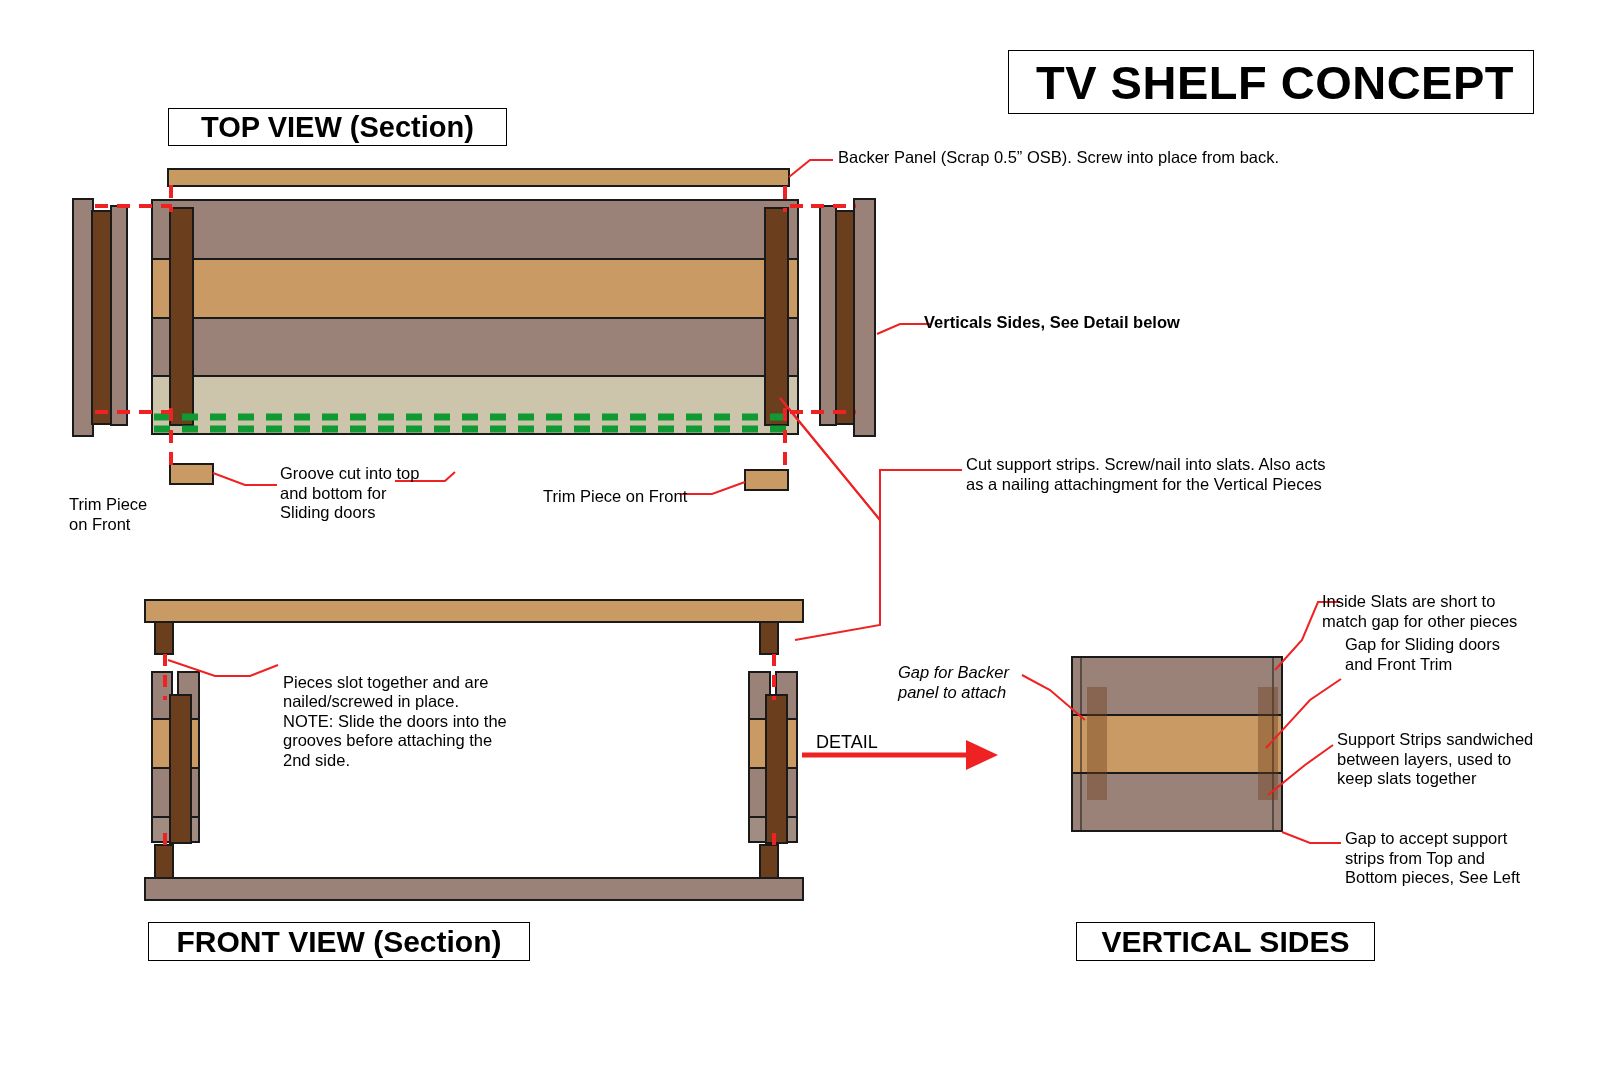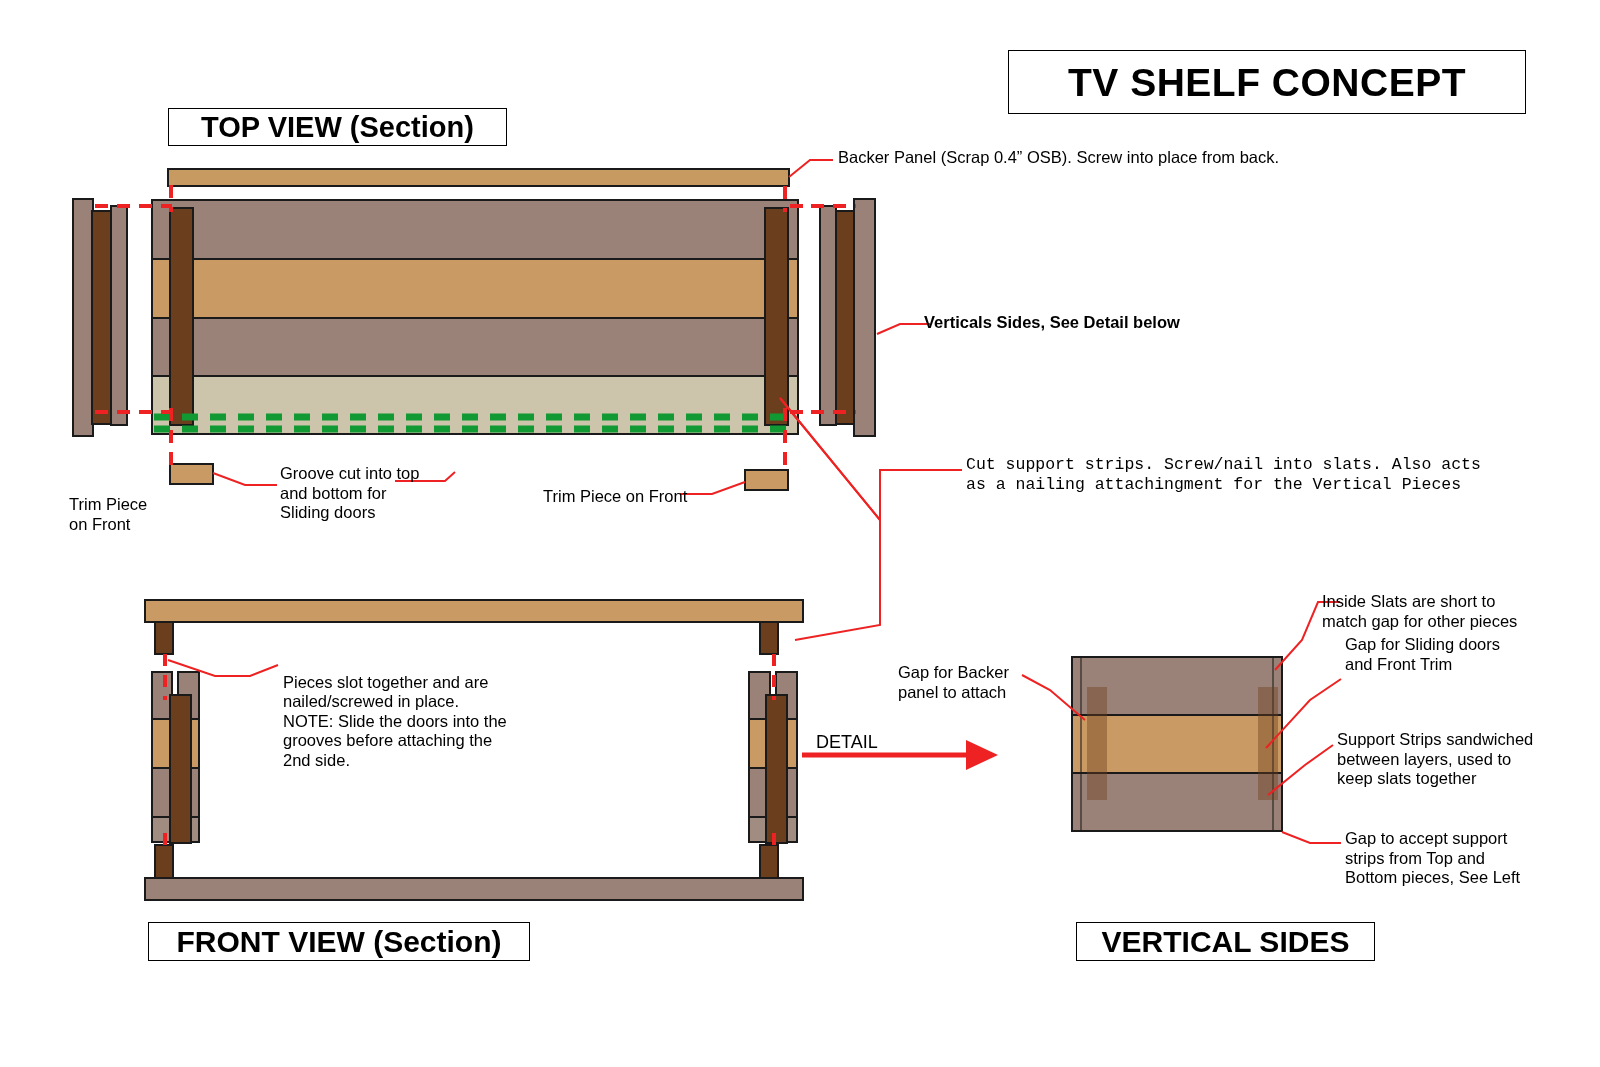--- a/index.html
+++ b/index.html
@@ -15,41 +15,41 @@
   
   .boxlabel{
     position:absolute;
     border:1.5px solid #000;
     background:#fff;
     font-weight:bold;
     line-height:1.0;
     white-space:nowrap;
     display:flex;align-items:center;justify-content:center;
   }
-  #title-box{left:1008px;top:50px;width:516px;height:62px;font-size:39px;letter-spacing:0.5px;}
+  #title-box{left:1008px;top:50px;width:516px;height:62px;font-size:47px;letter-spacing:0.5px;padding-left:8px;}
   #topview-box{left:168px;top:108px;width:337px;height:36px;font-size:29px;}
   #frontview-box{left:148px;top:922px;width:380px;height:37px;font-size:30px;}
   #verticalsides-box{left:1052px;top:922px;width:297px;height:37px;font-size:30px;margin-left:24px;}
 
   
   .note{
     position:absolute;
     font-size:16.5px;
     line-height:19.5px;
     white-space:pre-line;
     color:#000;
   }
   #n-backer{left:838px;top:148px;}
   #n-verticals{left:924px;top:313px;font-weight:bold;}
-  #n-support{left:966px;top:455px;font-family:Liberation Mono, monospace;}
+  #n-support{left:966px;top:455px;}
   #n-groove{left:280px;top:464px;}
   #n-trim-left{left:69px;top:495px;}
   #n-trim-front{left:543px;top:487px;}
   #n-slot{left:283px;top:653px;}
-  #n-gapbacker{left:898px;top:663px;}
+  #n-gapbacker{left:898px;top:663px;font-style:italic;}
   #n-insideslats{left:1322px;top:592px;}
   #n-gapslide{left:1345px;top:635px;}
   #n-supportstrips{left:1337px;top:730px;}
   #n-gapaccept{left:1345px;top:829px;}
   #n-detail{left:816px;top:733px;font-size:18px;}
 </style>
 </head>
 <body>
 
 <div class="stage">
@@ -191,21 +191,21 @@
   </svg>
 
   <div class="boxlabel" id="title-box">TV SHELF CONCEPT</div>
 
   <div class="boxlabel" id="topview-box">TOP VIEW (Section)</div>
 
   <div class="boxlabel" id="frontview-box">FRONT VIEW (Section)</div>
 
   <div class="boxlabel" id="verticalsides-box">VERTICAL SIDES</div>
 
-  <div class="note" id="n-backer">Backer Panel (Scrap 0.4” OSB). Screw into place from back.</div>
+  <div class="note" id="n-backer">Backer Panel (Scrap 0.5” OSB). Screw into place from back.</div>
 
   <div class="note" id="n-verticals">Verticals Sides, See Detail below</div>
 
   <div class="note" id="n-support">Cut support strips. Screw/nail into slats. Also acts
 as a nailing attachingment for the Vertical Pieces</div>
 
   <div class="note" id="n-groove">Groove cut into top
 and bottom for
 Sliding doors</div>
 

